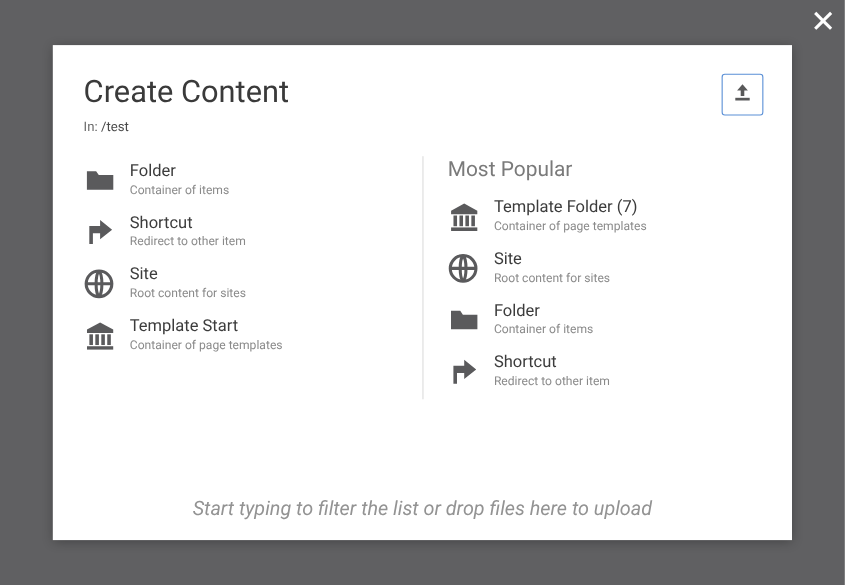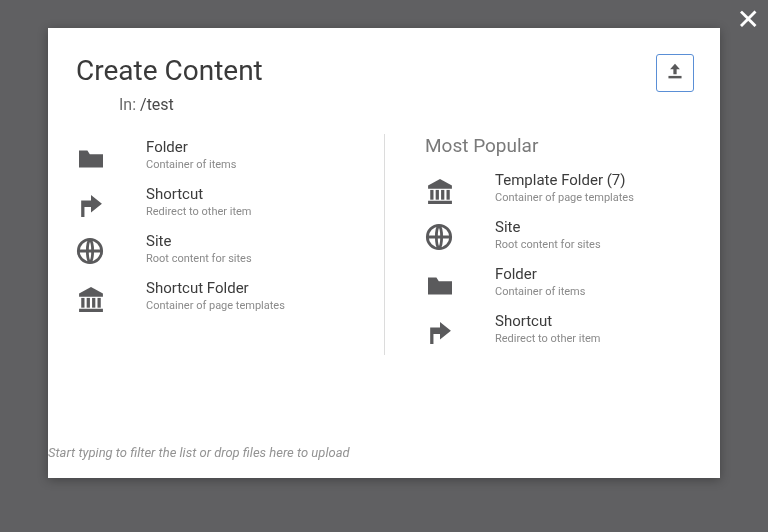--- a/index.html
+++ b/index.html
@@ -1,48 +1,48 @@
 <!DOCTYPE html>
 <html><head>
 <meta charset="utf-8">
 <style>
   * { box-sizing: border-box; margin: 0; padding: 0; }
   html, body { width: 768px; height: 532px; overflow: hidden; font-family: "Segoe UI", Roboto, -apple-system, "Helvetica Neue", Arial, sans-serif; }
   body { background: #606062; }
   .close-btn { position: absolute; top: 6px; right: 8px; color: #fff; font-size: 28px; line-height: 1; cursor: pointer; }
   .modal {
     position: absolute;
-    left: 48px; top: 28px;
+    left: 48px; top: 41px;
     width: 672px; height: 450px;
     background: #fff;
     box-shadow: 0 2px 10px rgba(0,0,0,0.3);
     padding: 26px 28px 18px 28px;
   }
   .upload-btn {
     position: absolute; top: 26px; right: 26px;
     width: 38px; height: 38px;
     border: 1px solid #5a8fd6;
     border-radius: 3px;
     display: flex; align-items: center; justify-content: center;
     cursor: pointer;
   }
   .upload-btn svg { fill: #59595a; }
   .title { font-size: 28px; font-weight: 400; color: #3a3a3a; }
-  .path-line { margin-top: 8px; font-size: 16px; color: #6c6c6c; margin-left: 43px; }
+  .path-line { margin-top: 8px; font-size: 12px; color: #6c6c6c; }
   .path-line .path-val { color: #4a4a4a; }
   .cols { display: flex; margin-top: 20px; }
   .col-left { width: 50%; padding-right: 12px; }
-  .col-right { width: 50%; padding-left: 40px; border-left: 1px solid #dcdcdc; }
+  .col-right { width: 50%; padding-left: 22px; border-left: 1px solid #dcdcdc; }
   .section-head { font-size: 19px; color: #7a7a7a; margin-bottom: 10px; font-weight: 400; }
-  .item { display: flex; align-items: flex-end; padding: 4px 0 10px 0; cursor: pointer; gap: 28px; }
+  .item { display: flex; align-items: center; padding: 4px 0 10px 0; cursor: pointer; }
   .icon-wrap { width: 42px; flex-shrink: 0; display: flex; align-items: center; justify-content: flex-start; padding-top: 2px; }
   .icon-wrap svg { fill: #5a5a5c; }
   .item-text .label { font-size: 15px; color: #3c3c3c; line-height: 1.2; }
   .item-text .desc { font-size: 11px; color: #8a8a8a; margin-top: 2px; }
-  .footer-hint { position: absolute; bottom: 18px; left: 0; right: 0; text-align: left; font-size: 13px; color: #939393; font-style: italic; }
+  .footer-hint { position: absolute; bottom: 18px; left: 0; right: 0; text-align: center; font-size: 18px; color: #939393; font-style: italic; }
 </style>
 </head>
 <body>
 
 <div class="close-btn">
   <span>✕</span>
 </div>
 
 <div class="modal">
 
@@ -106,21 +106,21 @@
           <svg width="30" height="26" viewBox="0 0 26 24">
               <path d="M2 7 L13 1 L24 7 L24 10 L2 10 Z"></path>
               <rect x="4" y="11" width="3" height="9"></rect>
               <rect x="9" y="11" width="3" height="9"></rect>
               <rect x="14" y="11" width="3" height="9"></rect>
               <rect x="19" y="11" width="3" height="9"></rect>
               <rect x="2" y="21" width="22" height="3"></rect>
             </svg>
         </div>
         <div class="item-text">
-          <div class="label">Shortcut Folder</div>
+          <div class="label">Template Start</div>
           <div class="desc">Container of page templates</div>
         </div>
       </div>
 
     </div>
 
     <div class="col-right">
 
       <div class="section-head">Most Popular</div>
 

